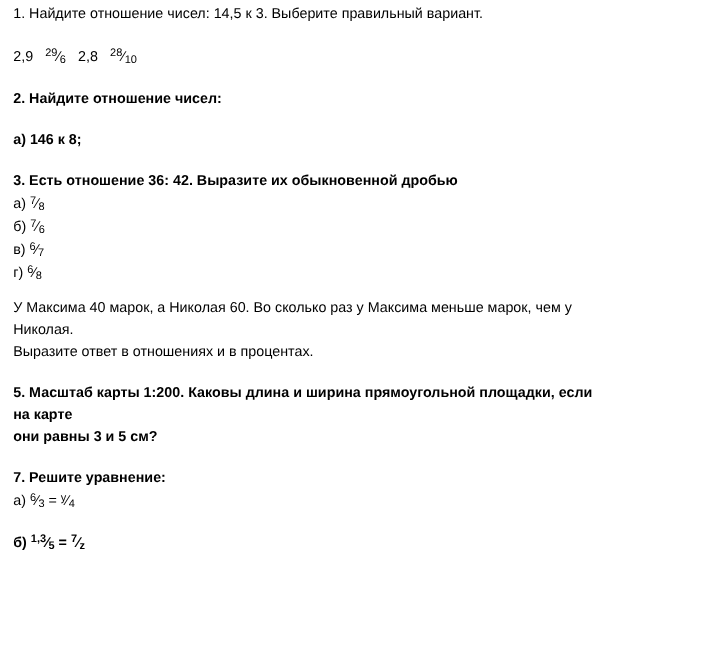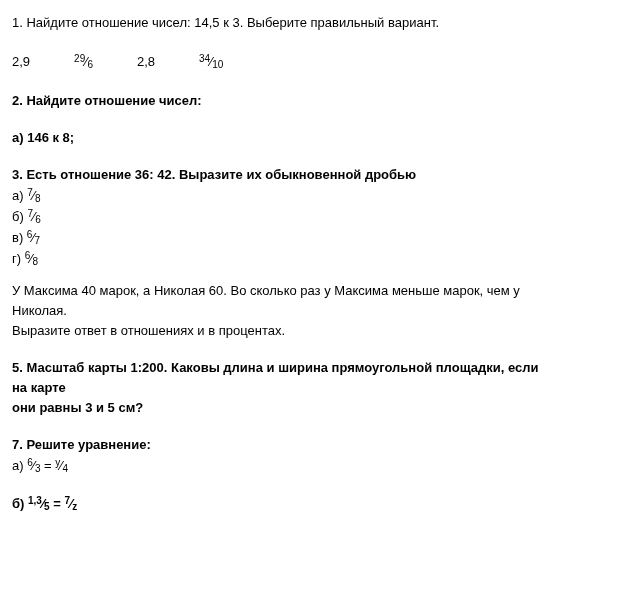--- a/index.html
+++ b/index.html
@@ -6,50 +6,50 @@
   html, body { margin: 0; padding: 0; }
   body {
     width: 644px;
     height: 593px;
     background: #ffffff;
     color: #000000;
     font-family: "Liberation Sans", sans-serif;
     font-size: 13px;
     overflow: hidden;
   }
-  .doc { padding: 13px 14px 0 12px; width: 564px; }
+  .doc { padding: 2px 14px 0 12px; width: 564px; }
   p { margin: 0; line-height: 20px; }
   .mt { margin-top: 17px; font-weight: bold; }
   .mt-sm { margin-top: 12px; }
   .para { white-space: pre-line; }
   .opt-line { line-height: 21px; }
   .options-row {
     display: flex;
     align-items: baseline;
-    column-gap: 44px;
+    column-gap: 11px;
     margin-top: 17px;
     line-height: 24px;
   }
   .frac { white-space: nowrap; }
   .frac sup, .frac sub { font-size: 10px; line-height: 0; }
   .frac sup { vertical-align: 4px; }
   .frac sub { vertical-align: -2px; }
 </style>
 </head>
 <body>
 
 <div class="doc">
 
   <p>1. Найдите отношение чисел: 14,5 к 3. Выберите правильный вариант.</p>
 
   <div class="options-row">
     <span>2,9</span>
     <span><span class="frac"><sup>29</sup>⁄<sub>6</sub></span></span>
     <span>2,8</span>
-    <span><span class="frac"><sup>34</sup>⁄<sub>10</sub></span></span>
+    <span><span class="frac"><sup>28</sup>⁄<sub>10</sub></span></span>
   </div>
 
   <p class="mt">2. Найдите отношение чисел:</p>
   <p class="mt">а) 146 к 8;</p>
 
   <p class="mt">3. Есть отношение 36: 42. Выразите их обыкновенной дробью</p>
   <p class="opt-line">а) <span class="frac"><sup>7</sup>⁄<sub>8</sub></span></p>
   <p class="opt-line">б) <span class="frac"><sup>7</sup>⁄<sub>6</sub></span></p>
   <p class="opt-line">в) <span class="frac"><sup>6</sup>⁄<sub>7</sub></span></p>
   <p class="opt-line">г) <span class="frac"><sup>6</sup>⁄<sub>8</sub></span></p>

